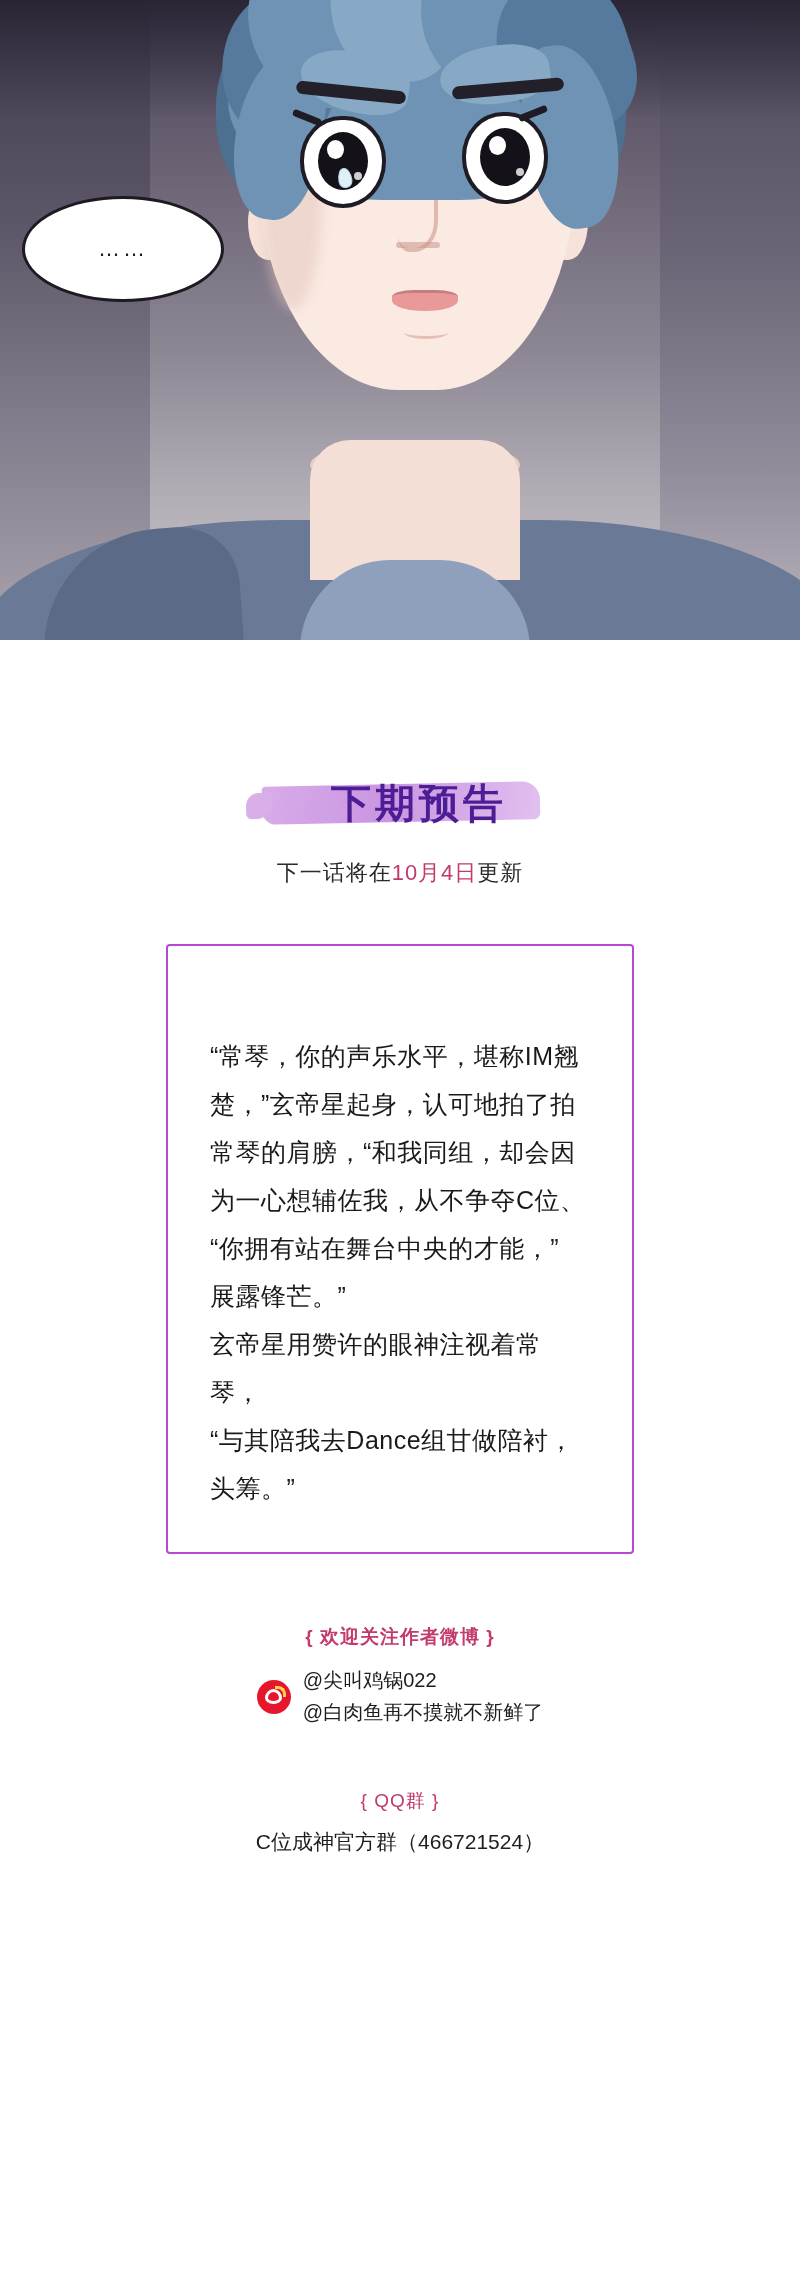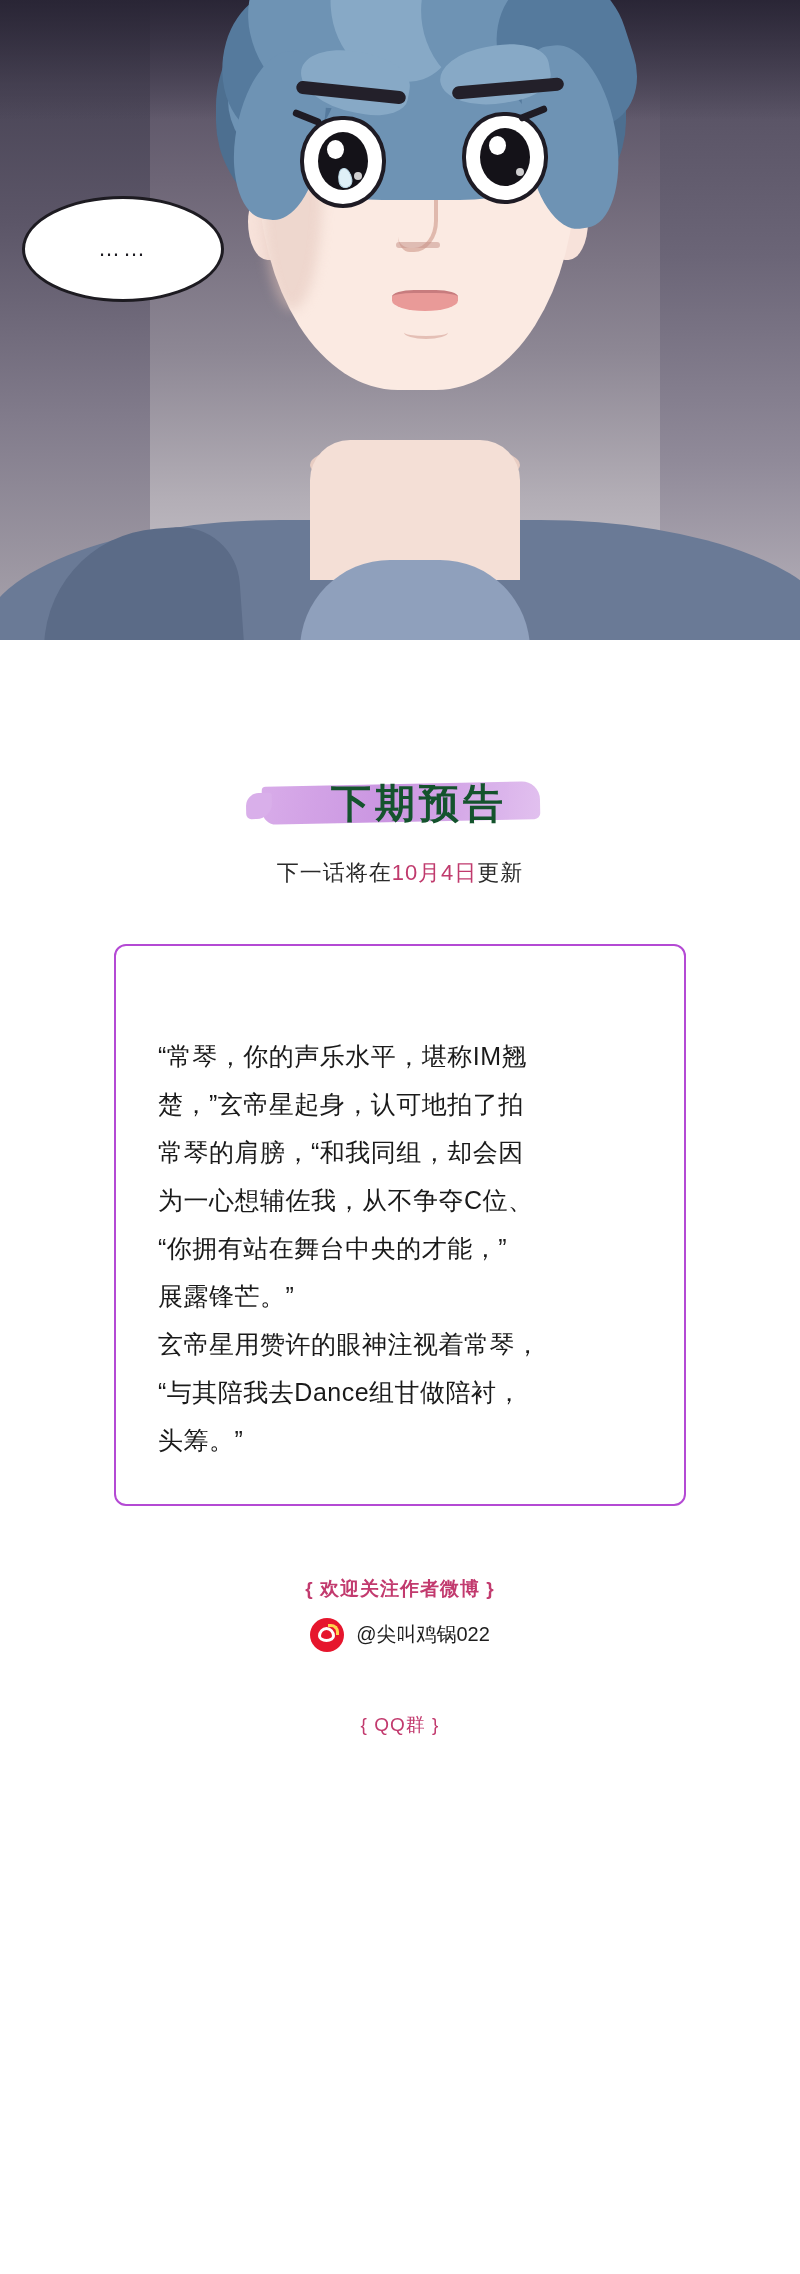--- a/index.html
+++ b/index.html
@@ -326,43 +326,43 @@
     top: 6px;
     width: 26px;
     height: 26px;
     background: #d7abe9;
     border-radius: 50% 10% 60% 20%;
   }
   .title-text {
     position: relative;
     font-size: 40px;
     font-weight: bold;
-    color: #14532d;
+    color: #4c1d95;
     letter-spacing: 4px;
     line-height: 66px;
     font-family: "Liberation Sans", sans-serif;
     margin-left: 38px;
   }
   .subtitle {
     margin-top: 22px;
     text-align: center;
     font-size: 22px;
     color: #2a2a2a;
     letter-spacing: 1px;
   }
   .subtitle .date {
     color: #c03a6d;
   }
 
   .text-card {
     margin: 56px auto 0;
-    width: 572px;
+    width: 468px;
     min-height: 540px;
     border: 2px solid #b44ad4;
-    border-radius: 12px;
+    border-radius: 4px;
     box-sizing: border-box;
     padding: 86px 42px 40px 42px;
   }
   .text-card p {
     margin: 0;
     font-size: 25px;
     line-height: 48px;
     color: #1a1a1a;
     letter-spacing: 0.5px;
   }
@@ -522,19 +522,21 @@
       <p>“与其陪我去Dance组甘做陪衬，</p>
       <p>头筹。”</p>
     </div>
 
     <div class="footer">
       <div class="weibo-head">{ 欢迎关注作者微博 }</div>
       <div class="weibo-row">
         <div class="weibo-icon"></div>
         <div class="weibo-names">
           <div>@尖叫鸡锅022</div>
+          <div>@白肉鱼再不摸就不新鲜了</div>
         </div>
       </div>
       <div class="qq-head">{ QQ群 }</div>
+      <div class="qq-line">C位成神官方群（466721524）</div>
     </div>
 
   </div>
 </div>
 
 </body></html>

